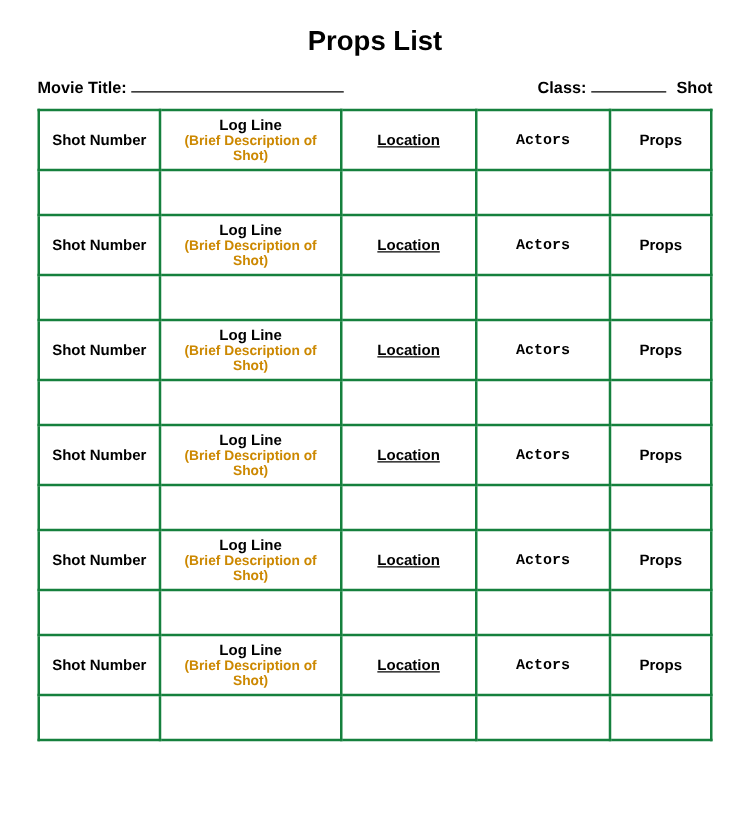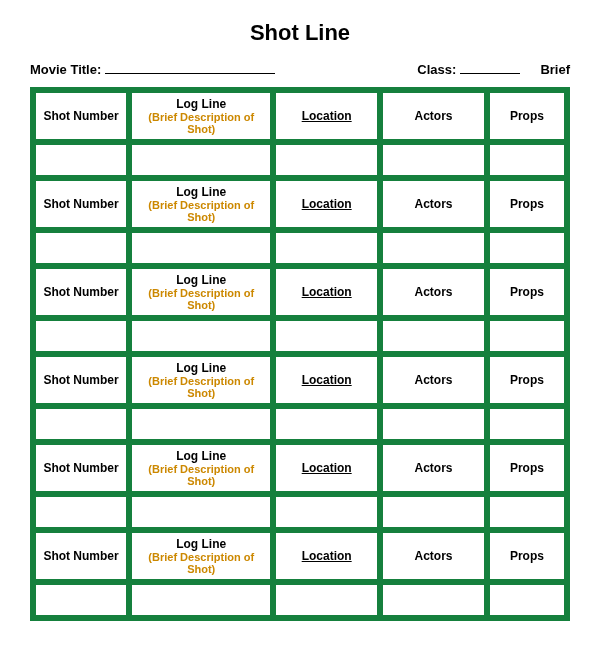--- a/index.html
+++ b/index.html
@@ -45,21 +45,21 @@
     .meta-underline {
       border-bottom: 1.5px solid #000;
       width: 170px;
       display: inline-block;
       height: 14px;
     }
 
     .meta-right {
       display: flex;
       align-items: baseline;
-      gap: 20px;
+      gap: 8px;
     }
 
     .meta-class {
       display: flex;
       align-items: baseline;
       gap: 4px;
     }
 
     .meta-class-underline {
       border-bottom: 1.5px solid #000;
@@ -73,21 +73,21 @@
       font-size: 13px;
     }
 
     table {
       width: 100%;
       border-collapse: collapse;
       font-size: 12px;
     }
 
     td {
-      border: 6px solid #15803d;
+      border: 2px solid #15803d;
       padding: 4px 6px;
       vertical-align: middle;
       text-align: center;
     }
 
     .header-row td {
       font-weight: bold;
       font-size: 12px;
     }
 
@@ -99,20 +99,21 @@
       width: 27%;
     }
 
     .col-location {
       width: 20%;
       text-decoration: underline;
     }
 
     .col-actors {
       width: 20%;
+      font-family: Liberation Mono, monospace;
     }
 
     .col-props {
       width: 15%;
     }
 
     .logline-title {
       font-weight: bold;
       color: #000;
       display: block;
@@ -124,33 +125,33 @@
       font-size: 11px;
     }
 
     .data-row td {
       height: 36px;
     }
   </style>
 </head>
 <body>
 
-<div class="page-title">Shot Line</div>
+<div class="page-title">Props List</div>
 
 <div class="meta-row">
   <div class="meta-left">
     <span class="meta-label">Movie Title:</span>
     <span class="meta-underline"></span>
   </div>
   <div class="meta-right">
     <div class="meta-class">
       <span class="meta-label">Class:</span>
       <span class="meta-class-underline"></span>
     </div>
-    <span class="meta-group">Brief</span>
+    <span class="meta-group">Shot</span>
   </div>
 </div>
 
 <table>
 
   <tbody>
       <tr class="header-row">
     <td class="col-shot">Shot Number</td>
     <td class="col-logline">
       <span class="logline-title">Log Line</span>

